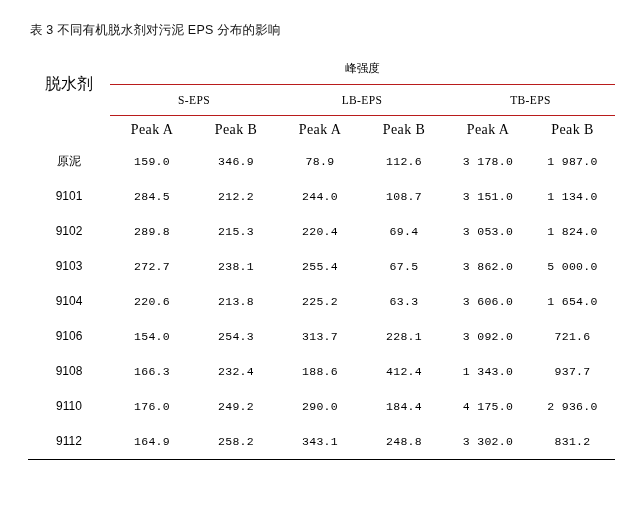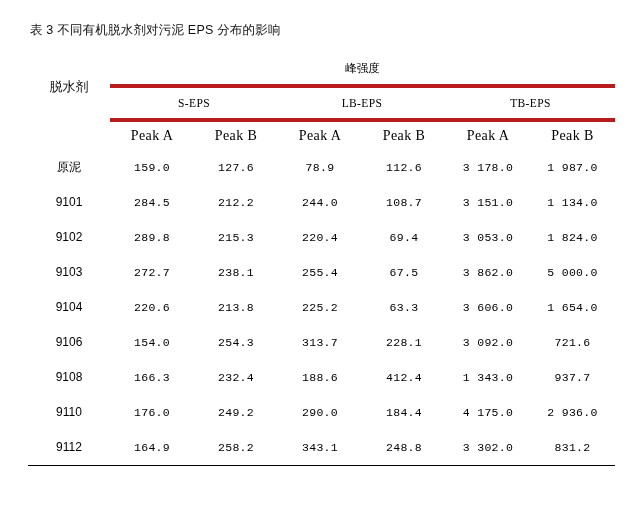--- a/index.html
+++ b/index.html
@@ -49,38 +49,38 @@
   .hdr-row1 td {
     height: 30px;
   }
   .hdr-row2 td {
     height: 30px;
   }
   .hdr-row3 td {
     height: 28px;
   }
   .thin-under td.u {
-    border-bottom: 4px solid #b91c1c;
+    border-bottom: 1px solid #b91c1c;
     font-family: Liberation Serif, serif;
   }
   .hdr-bottom td {
     border-bottom: 1.6px solid #000;
   }
   .body-row td {
     height: 35px;
     border-bottom: 1px solid #c9c9c9;
   }
   .body-row.last td {
     border-bottom: 1.6px solid #000;
   }
   .vsep {
     border-left: 1px solid #bcbcbc;
   }
   .col-label {
-    font-size: 13px;
+    font-size: 16px;
   }
   .mono {
     font-family: Liberation Mono, monospace;
     font-size: 11.5px;
     letter-spacing: 0.3px;
   }
   .hdrmono {
     font-family: "Liberation Serif", serif;
     font-size: 11.5px;
     letter-spacing: 0.4px;
@@ -130,21 +130,21 @@
         <td class="peak-label">Peak B</td>
         <td class="peak-label vsep">Peak A</td>
         <td class="peak-label">Peak B</td>
         <td class="peak-label vsep">Peak A</td>
         <td class="peak-label">Peak B</td>
       </tr>
 
       <tr class="body-row">
         <td class="rowname cn">原泥</td>
         <td class="mono vsep">159.0</td>
-        <td class="mono">127.6</td>
+        <td class="mono">346.9</td>
         <td class="mono vsep">78.9</td>
         <td class="mono">112.6</td>
         <td class="mono vsep">3 178.0</td>
         <td class="mono">1 987.0</td>
       </tr>
       <tr class="body-row">
         <td class="rowname cn">9101</td>
         <td class="mono vsep">284.5</td>
         <td class="mono">212.2</td>
         <td class="mono vsep">244.0</td>

